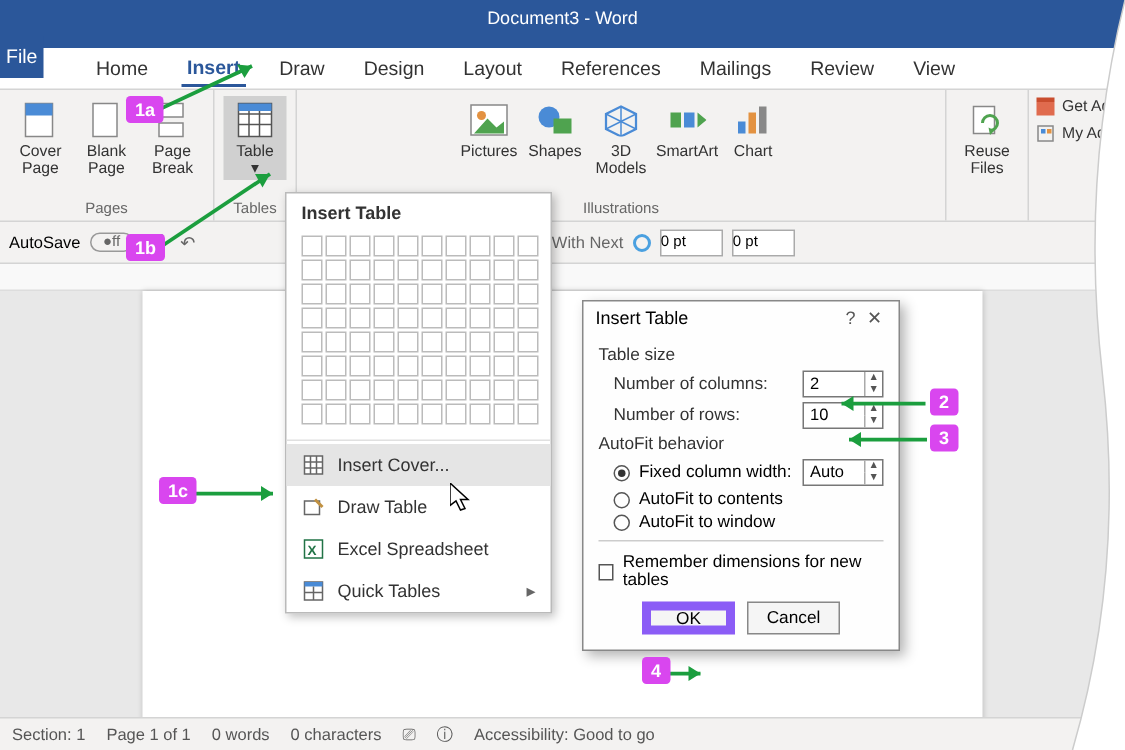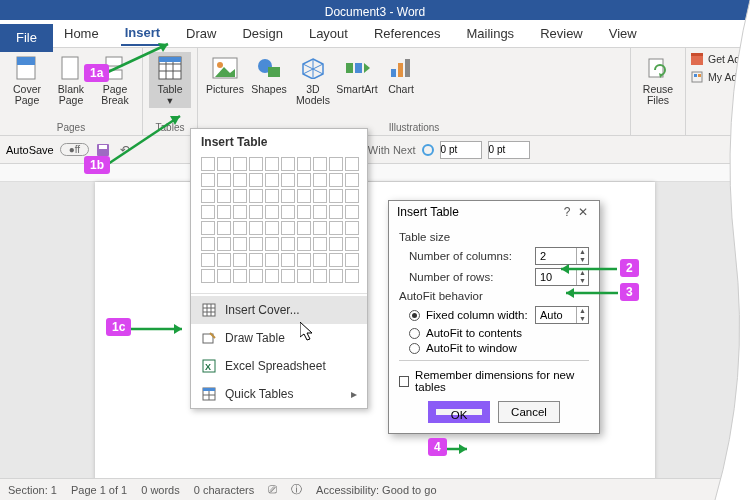--- a/index.html
+++ b/index.html
@@ -1,23 +1,23 @@
 <!DOCTYPE html>
 <html><head>
 <meta charset="utf-8">
 <style>
   * { box-sizing: border-box; margin: 0; padding: 0; font-family: "Segoe UI", Tahoma, sans-serif; }
   body { width: 750px; height: 500px; background: #fff; overflow: hidden; position: relative; }
-  .titlebar { background: #2b579a; color: #fff; height: 20px; text-align: center; font-size: 12px; line-height: 24px; }
+  .titlebar { background: #2b579a; color: #fff; height: 32px; text-align: center; font-size: 12px; line-height: 24px; }
   .ribbon-tabs { background: #fff; height: 28px; display: flex; align-items: center; padding-left: 60px; gap: 18px; font-size: 13px; border-bottom: 1px solid #d4d4d4; }
   .ribbon-tabs .tab { color: #333; cursor: pointer; padding: 4px 4px; }
   .ribbon-tabs .tab.active { color: #2b579a; font-weight: 600; border-bottom: 2px solid #2b579a; }
-  .ribbon-tabs .file-tab { background: #2b579a; color: #fff; padding: 4px 16px; position: absolute; left: 0; top: 24px; height: 28px; line-height: 20px; }
+  .ribbon-tabs .file-tab { background: #2b579a; color: #fff; padding: 4px 4px; position: absolute; left: 0; top: 24px; height: 28px; line-height: 20px; }
   .ribbon { background: #f3f2f1; height: 88px; display: flex; border-bottom: 1px solid #d4d4d4; }
-  .group { border-right: 1px solid #d4d4d4; padding: 4px 6px 2px 6px; display: flex; flex-direction: column; justify-content: space-between; }
+  .group { border-right: 1px solid #d4d4d4; padding: 4px 6px 2px 6px; display: flex; flex-direction: column; justify-content: space-between; align-items: center; }
   .group-items { display: flex; gap: 2px; }
   .group-label { font-size: 10px; color: #666; text-align: center; }
   .btn-large { display: flex; flex-direction: column; align-items: center; width: 42px; cursor: pointer; padding: 2px; }
   .btn-large .icon { width: 28px; height: 28px; display: flex; align-items: center; justify-content: center; }
   .btn-large .lbl { font-size: 10.5px; text-align: center; line-height: 11px; color: #333; margin-top: 2px; }
   .btn-large.highlight { background: #d0d0d0; }
   .side-stack { display: flex; flex-direction: column; gap: 4px; padding: 4px; font-size: 10.5px; color: #333; }
   .side-item { display: flex; align-items: center; gap: 4px; cursor: pointer; }
   .side-item .sicon { width: 14px; height: 14px; }
 
@@ -59,21 +59,21 @@
   .dialog .numbox .val { flex: 1; padding-left: 4px; font-size: 11px; }
   .dialog .numbox .spinners { width: 12px; display: flex; flex-direction: column; }
   .dialog .numbox .spinners span { height: 8px; font-size: 7px; line-height: 7px; text-align: center; border-left: 1px solid #aaa; color: #555; }
   .dialog .radio-row { display: flex; align-items: center; margin: 3px 0 3px 10px; gap: 6px; }
   .dialog .radio-row .rb { width: 11px; height: 11px; border: 1px solid #555; border-radius: 50%; display: inline-block; position: relative; }
   .dialog .radio-row .rb.checked::after { content:''; position:absolute; top:2px; left:2px; width:5px; height:5px; background:#333; border-radius:50%; }
   .dialog .chk-row { display: flex; align-items: center; gap: 6px; margin: 8px 0 4px; }
   .dialog .chk { width: 11px; height: 11px; border: 1px solid #555; display: inline-block; }
   .dialog .btns { display: flex; justify-content: center; gap: 8px; margin-top: 8px; }
   .dialog .btn { width: 62px; height: 22px; border: 1px solid #888; background: #f5f5f5; font-size: 11.5px; cursor: pointer; }
-  .dialog .btn.primary { border: 8px solid #8b5cf6; }
+  .dialog .btn.primary { border: 6px solid #8b5cf6; }
   .hr { height:1px; background:#ccc; margin:6px 0; }
 
   
   .callout { position: absolute; z-index: 30; background: #d946ef; color: #fff; font-size: 12px; font-weight: 700; padding: 2px 6px; border-radius: 3px; }
   .arrow-svg { position: absolute; z-index: 29; }
 
   
   .ic-blue { fill:#4a8bd6; } .ic-orange{ fill:#e39241; } .ic-green{ fill:#4fa34f; } .ic-gray{ fill:#888; } .ic-purple{fill:#9e6bc2;}
 </style>
 </head>

